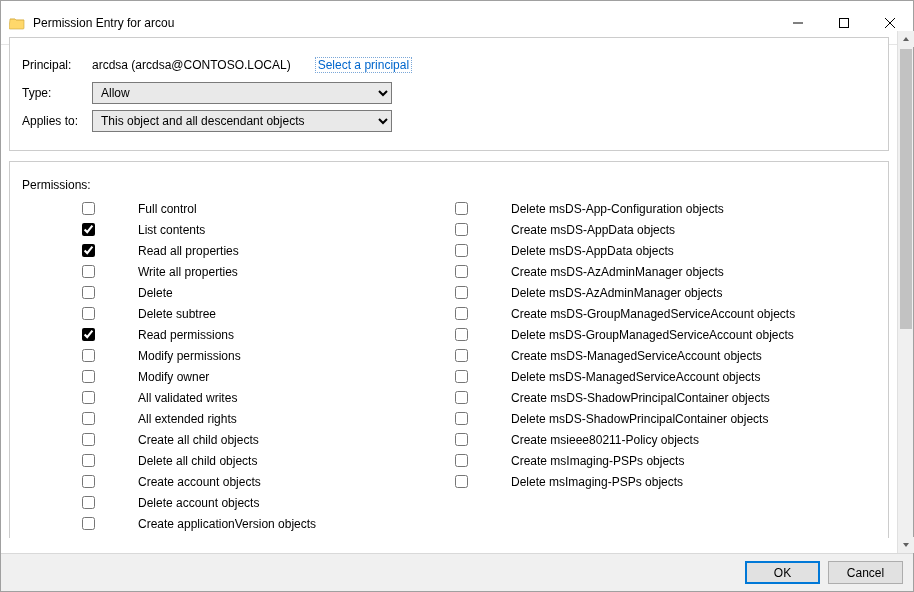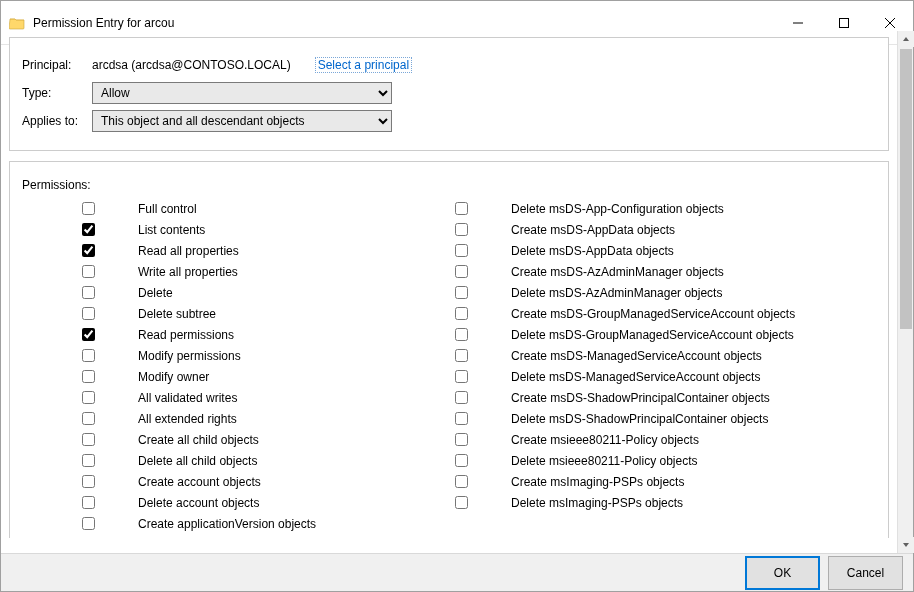--- a/index.html
+++ b/index.html
@@ -111,21 +111,21 @@
   .perm-item.col2 { padding-left: 0; }
   .button-bar {
     position:absolute; left:0; right:0; bottom:0; height:38px;
     display:flex; justify-content:flex-end; align-items:center;
     background:#f0f0f0;
     border-top:1px solid #d9d9d9;
     padding-right:10px;
     gap:8px;
   }
   button.win-btn-std {
-    min-width: 75px; height:34px;
+    min-width: 75px; height:23px;
     background:#e1e1e1;
     border:1px solid #adadad;
     font: inherit;
     padding: 0 12px;
   }
   button.win-btn-std.default {
     border:1px solid #0078d7;
     box-shadow: inset 0 0 0 1px #0078d7;
   }
 </style>
@@ -296,24 +296,20 @@
             <label class="perm-item col2">
               <input type="checkbox" style="">
               <span>Delete msDS-ShadowPrincipalContainer objects</span>
             </label>
             <label class="perm-item col2">
               <input type="checkbox" style="">
               <span>Create msieee80211-Policy objects</span>
             </label>
             <label class="perm-item col2">
               <input type="checkbox" style="">
-              <span>Delete msieee80211-Policy objects</span>
-            </label>
-            <label class="perm-item col2">
-              <input type="checkbox" style="">
               <span>Create msImaging-PSPs objects</span>
             </label>
             <label class="perm-item col2">
               <input type="checkbox" style="">
               <span>Delete msImaging-PSPs objects</span>
             </label>
           </div>
       </div>
     </div>
 

